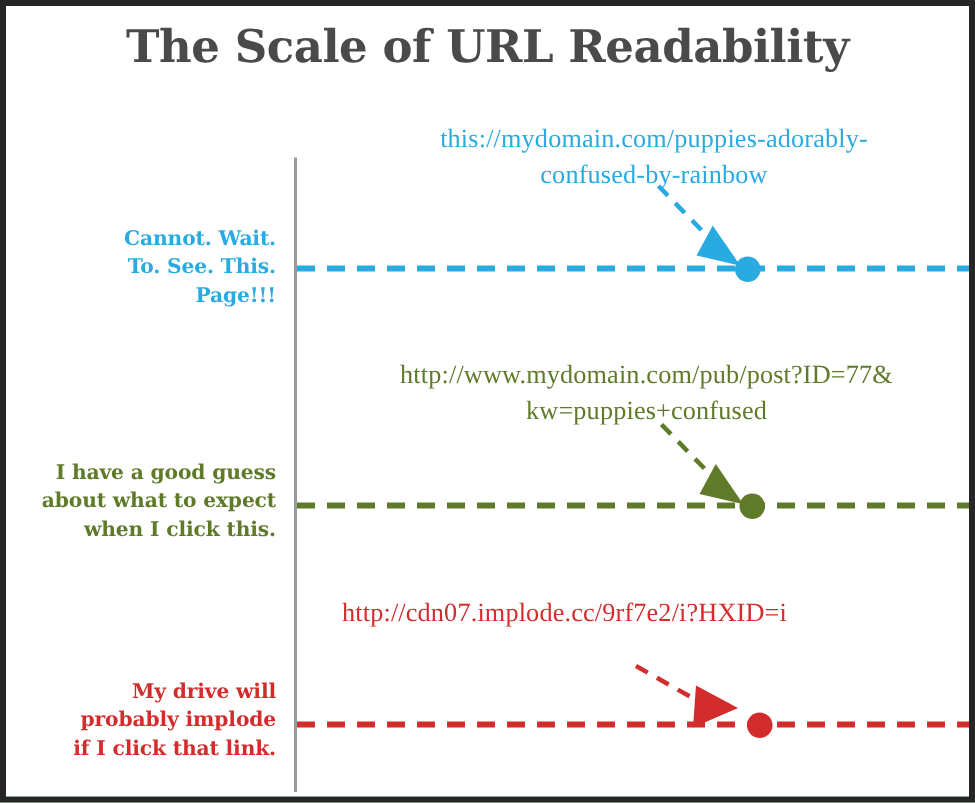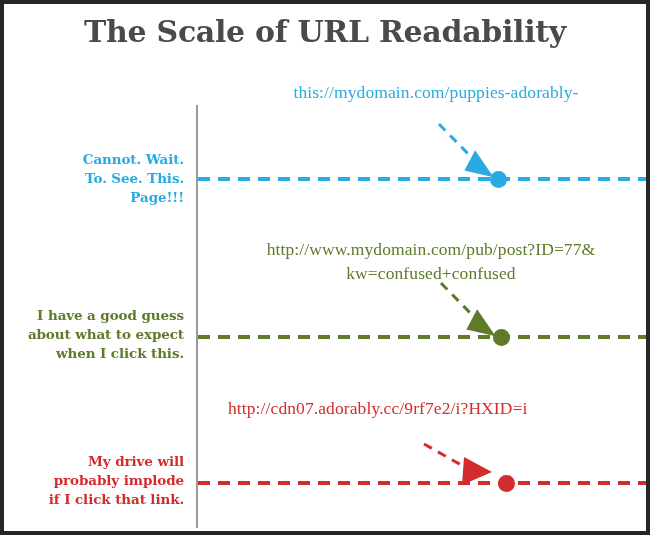--- a/index.html
+++ b/index.html
@@ -133,20 +133,21 @@
   <div id="canvas">
 
     <div id="title">The Scale of URL Readability</div>
 
     <div id="axis-line"></div>
 
     <div class="row theme-blue" id="row-1">
 
       <div class="url-caption" id="url-1">
         <span class="ln">this://mydomain.com/puppies-adorably-</span>
+        <span class="ln">confused-by-rainbow</span>
       </div>
 
       <svg class="arrow" id="arrow-1" width="70" height="62">
         <line x1="3" y1="2" x2="42" y2="42" stroke="#29abe2" stroke-width="3" stroke-dasharray="9,7" stroke-linecap="butt"></line>
         <polygon points="36,30 60,52 30,52" fill="#29abe2" transform="rotate(13 45 43)"></polygon>
       </svg>
 
       <div class="dash-line">
         <div class="seg"></div>
       </div>
@@ -156,21 +157,21 @@
         <span class="ln">Cannot. Wait.</span>
         <span class="ln">To. See. This.</span>
         <span class="ln">Page!!!</span>
       </div>
     </div>
 
     <div class="row theme-green" id="row-2">
 
       <div class="url-caption" id="url-2">
         <span class="ln">http://www.mydomain.com/pub/post?ID=77&amp;</span>
-        <span class="ln">kw=confused+confused</span>
+        <span class="ln">kw=puppies+confused</span>
       </div>
 
       <svg class="arrow" id="arrow-2" width="70" height="60">
         <line x1="3" y1="2" x2="42" y2="42" stroke="#5f7a29" stroke-width="3" stroke-dasharray="9,7" stroke-linecap="butt"></line>
         <polygon points="36,30 60,52 30,52" fill="#5f7a29" transform="rotate(13 45 43)"></polygon>
       </svg>
 
       <div class="dash-line">
         <div class="seg"></div>
       </div>
@@ -179,21 +180,21 @@
       <div class="scale-label">
         <span class="ln">I have a good guess</span>
         <span class="ln">about what to expect</span>
         <span class="ln">when I click this.</span>
       </div>
     </div>
 
     <div class="row theme-red" id="row-3">
 
       <div class="url-caption" id="url-3">
-        <span class="ln">http://cdn07.adorably.cc/9rf7e2/i?HXID=i</span>
+        <span class="ln">http://cdn07.implode.cc/9rf7e2/i?HXID=i</span>
       </div>
 
       <svg class="arrow" id="arrow-3" width="86" height="48">
         <line x1="2" y1="3" x2="48" y2="29" stroke="#d32c2c" stroke-width="3" stroke-dasharray="9,7" stroke-linecap="butt"></line>
         <polygon points="42,16 70,31 40,44" fill="#d32c2c"></polygon>
       </svg>
 
       <div class="dash-line">
         <div class="seg"></div>
       </div>

